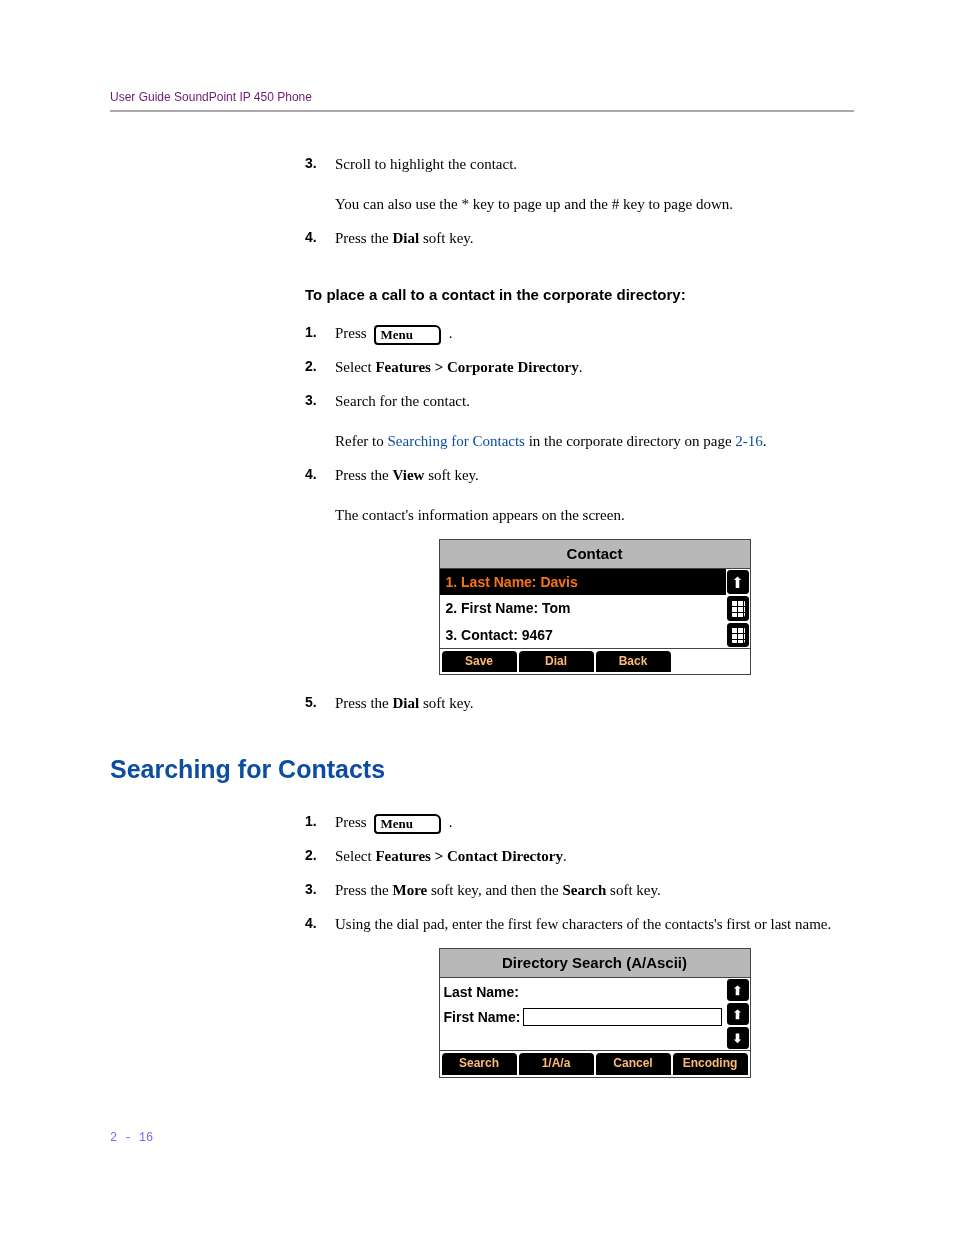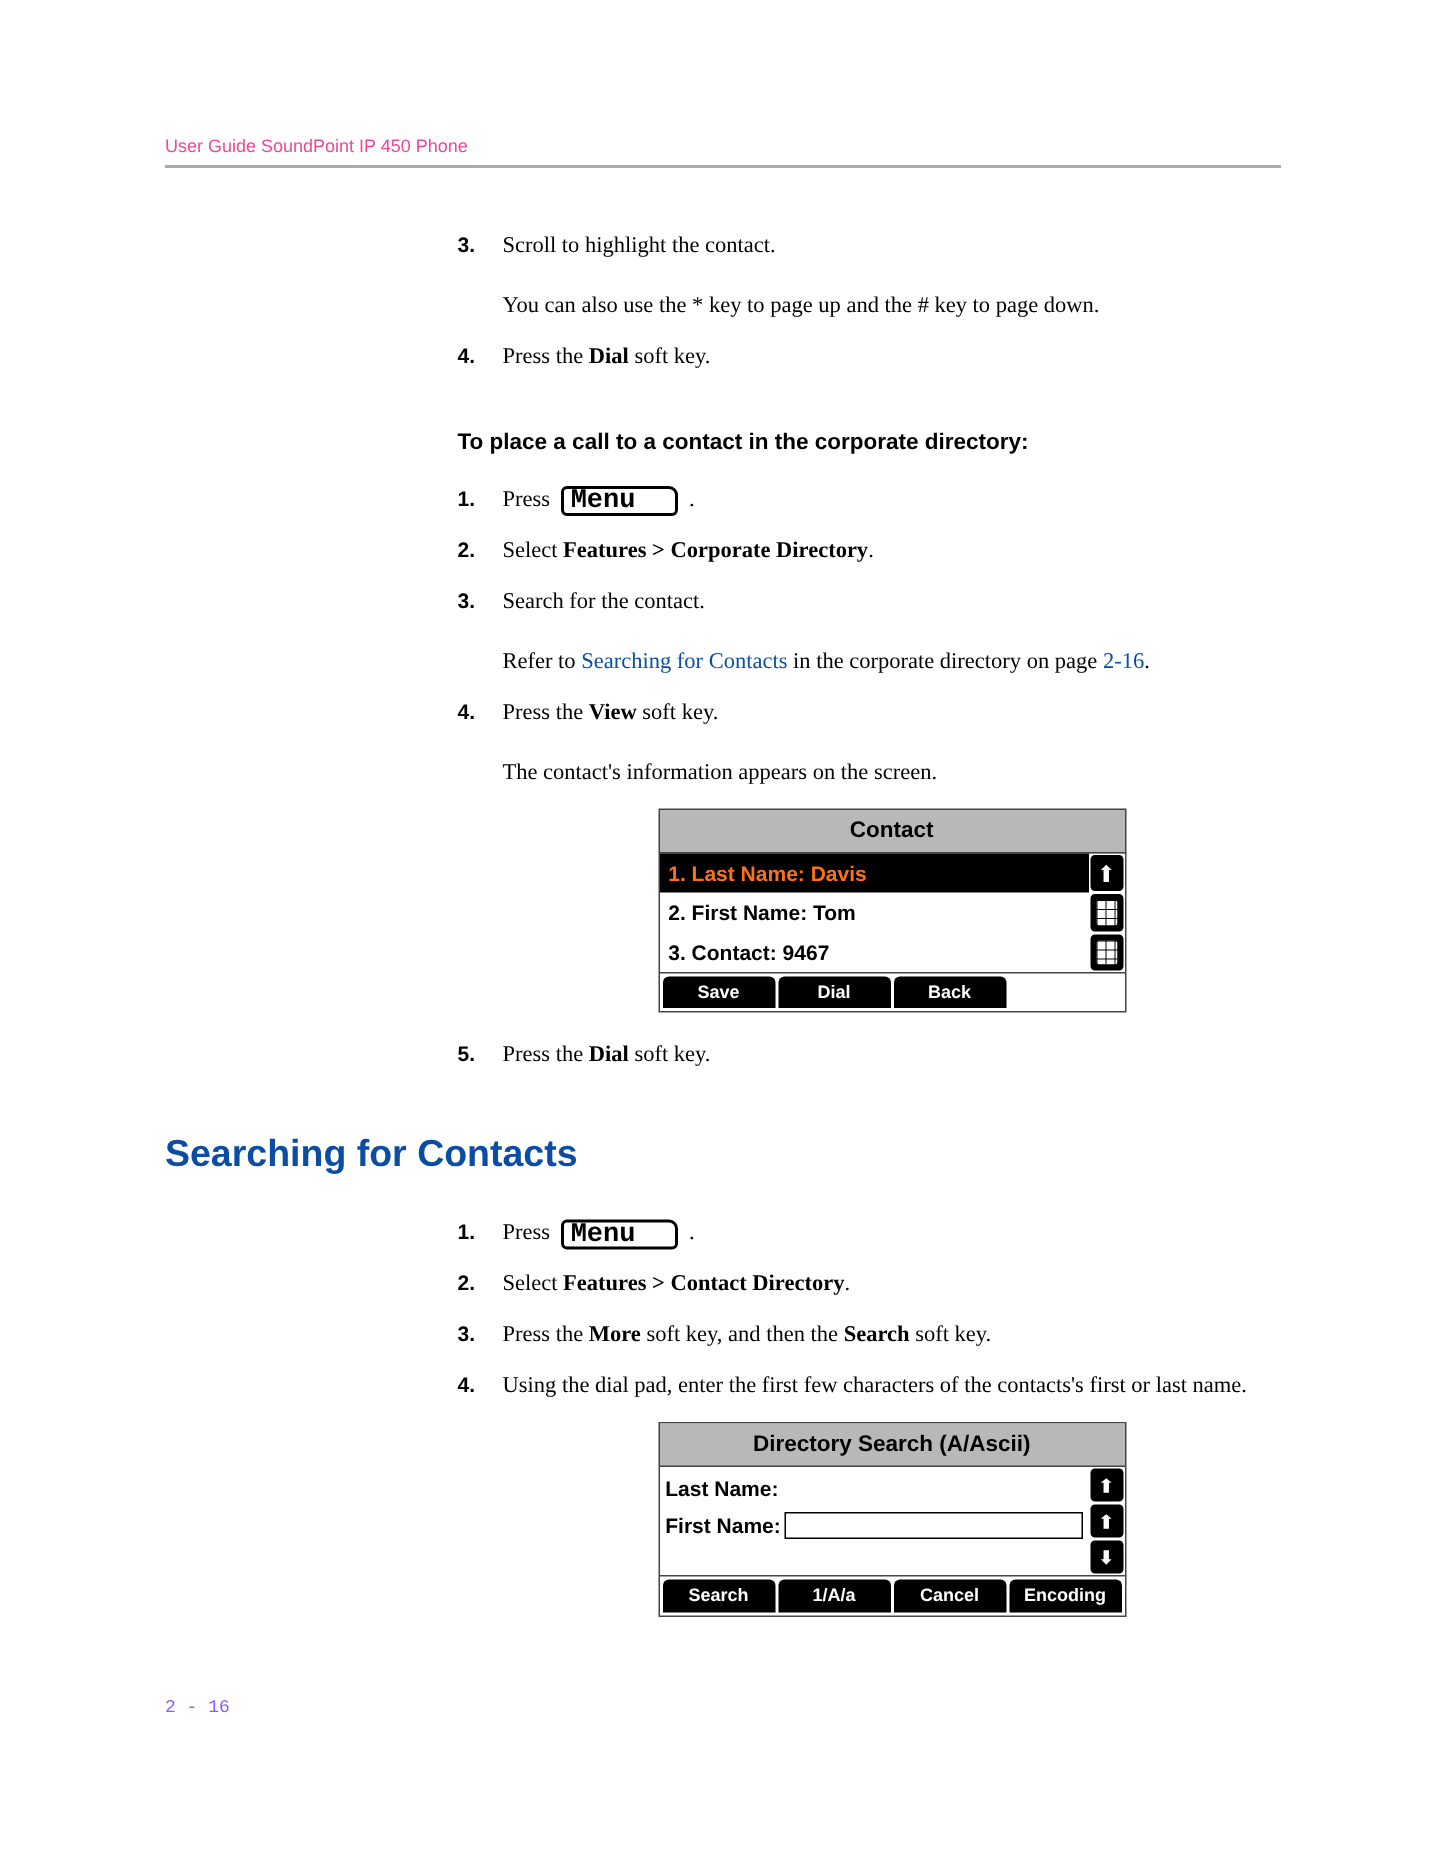--- a/index.html
+++ b/index.html
@@ -11,21 +11,21 @@
   }
   .page {
     width: 954px;
     height: 1235px;
     position: relative;
     box-sizing: border-box;
     padding: 90px 100px 60px 110px;
   }
   .header-line {
     font-size: 12px;
-    color: #ec4899;
+    color: #701a75;
     font-family: Arial, Helvetica, sans-serif;
     border-bottom: 2px solid #aaa;
     padding-bottom: 6px;
     margin-bottom: 40px;
   }
   .content {
     margin-left: 195px;
   }
   ol.steps {
     list-style: none;
@@ -66,23 +66,23 @@
     margin-top: 40px;
     margin-bottom: 26px;
     margin-left: 0;
   }
   .menu-btn {
     display: inline-block;
     vertical-align: middle;
     border: 2px solid #000;
     border-radius: 4px 6px 4px 4px;
     padding: 0 26px 0 4px;
-    font-family: Liberation Mono, monospace;
-    font-weight: bold;
-    font-size: 18px;
+    font-family: Liberation Serif, serif;
+    font-weight: bold;
+    font-size: 13px;
     line-height: 16px;
     height: 16px;
     background: #fff;
     margin: 0 4px;
   }
   .link {
     color: #0b4da2;
   }
   .footer {
     position: absolute;
@@ -157,21 +157,21 @@
     border-radius: 2px;
   }
   .lcd .softkeys {
     display: flex;
     gap: 2px;
     padding: 2px;
     border-top: 1px solid #444;
   }
   .lcd .softkey {
     background: #000;
-    color: #ffffff;
+    color: #fdba74;
     font-weight: bold;
     font-size: 12px;
     text-align: center;
     padding: 1px 0;
     border-radius: 4px 4px 0 0;
     flex: 1;
   }
   .lcd .softkey.empty {
     background: transparent;
     flex: 1;

